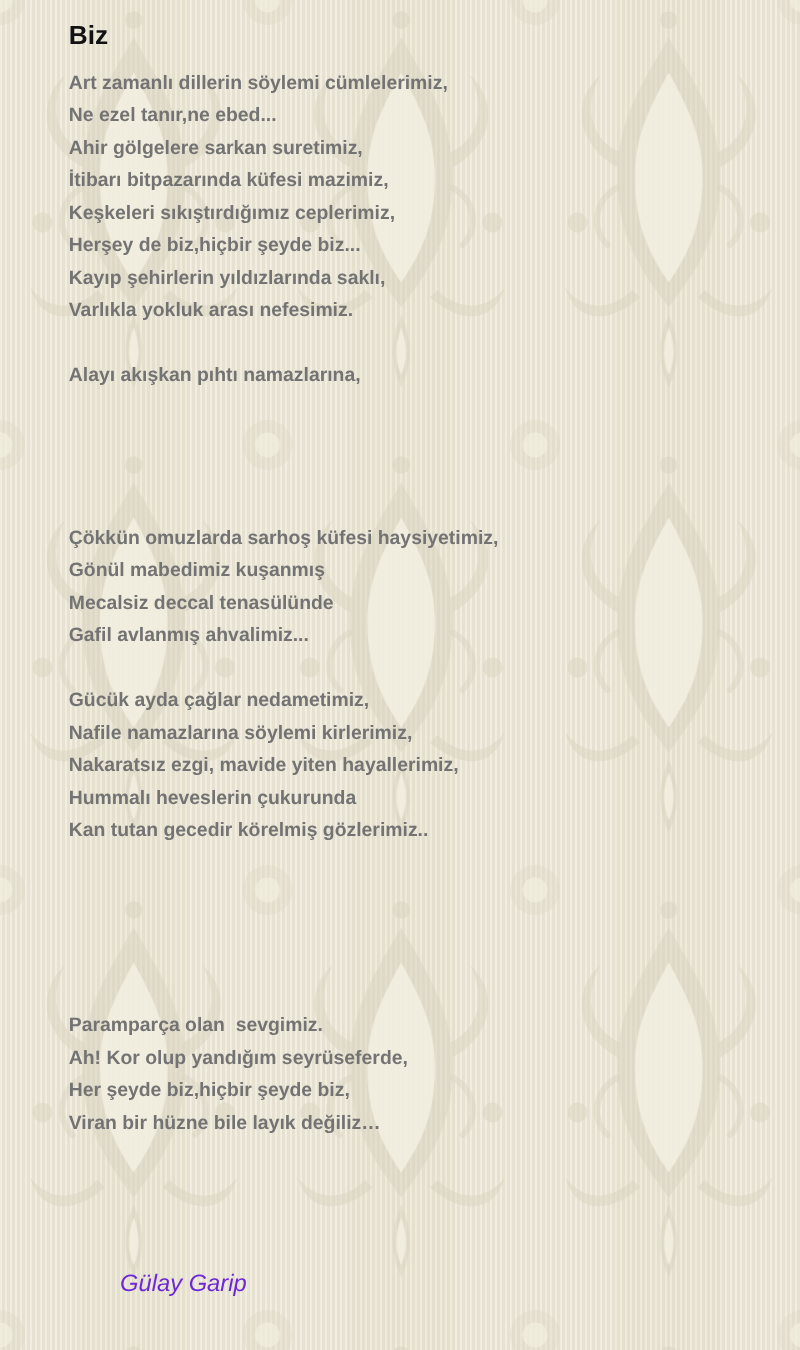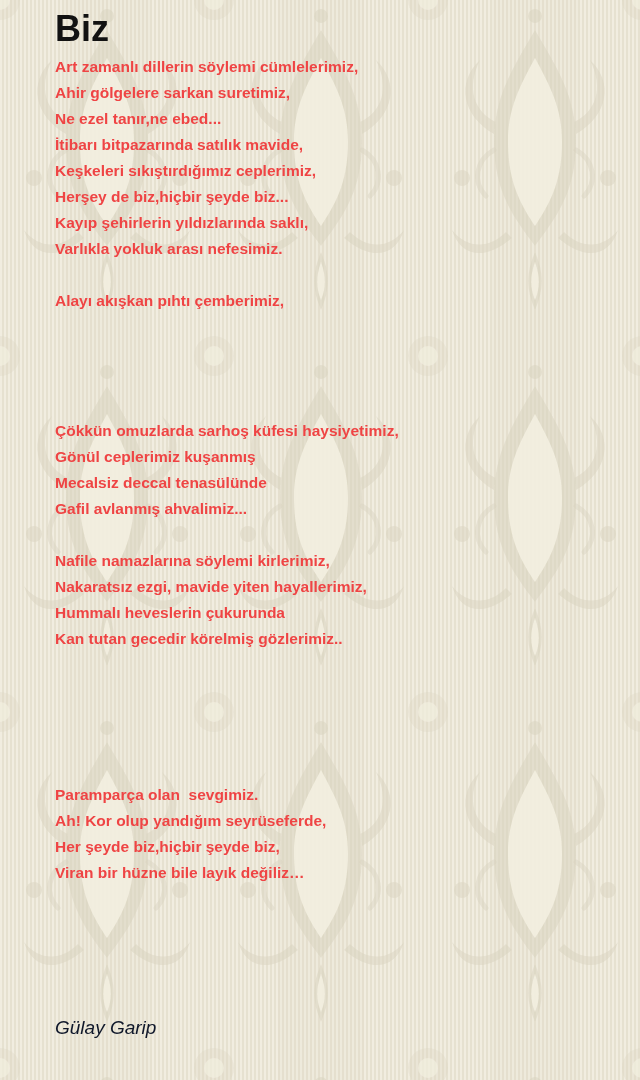--- a/index.html
+++ b/index.html
@@ -22,43 +22,44 @@
     z-index: 0;
     display: block;
   }
   .content {
     position: relative;
     z-index: 1;
     padding: 12px 30px 0 55px;
   }
   .title {
     margin: 0 0 9px 0;
-    font-size: 36px;
+    font-size: 21px;
     line-height: 33px;
     font-weight: bold;
     color: #121212;
   }
   .poem-line {
     height: 26px;
     line-height: 26px;
     font-size: 15.5px;
     font-weight: bold;
-    color: #ef4444;
+    color: #737373;
     white-space: pre;
   }
   .author {
     position: absolute;
     z-index: 1;
     left: 55px;
     top: 1017px;
     font-size: 19px;
     font-style: italic;
     font-weight: normal;
-    color: #0f172a;
+    color: #6d28d9;
     white-space: pre;
+    padding-left: 41px;
   }
 </style>
 </head>
 <body>
 
 <svg class="wallpaper" width="640" height="1080" viewBox="0 0 640 1080" xmlns="http://www.w3.org/2000/svg" aria-hidden="true">
   <defs>
     <pattern id="damask" width="214" height="356" patternUnits="userSpaceOnUse">
 
       <rect x="64" y="0" width="86" height="356" fill="#dcd6c4" opacity="0.15"></rect>
@@ -99,38 +100,39 @@
       </g>
     </pattern>
   </defs>
   <rect width="640" height="1080" fill="url(#damask)"></rect>
 </svg>
 
 <div class="content">
   <h1 class="title">Biz</h1>
   <div class="poem">
       <div class="poem-line">Art zamanlı dillerin söylemi cümlelerimiz,</div>
+      <div class="poem-line">Ne ezel tanır,ne ebed...</div>
       <div class="poem-line">Ahir gölgelere sarkan suretimiz,</div>
-      <div class="poem-line">Ne ezel tanır,ne ebed...</div>
-      <div class="poem-line">İtibarı bitpazarında satılık mavide,</div>
+      <div class="poem-line">İtibarı bitpazarında küfesi mazimiz,</div>
       <div class="poem-line">Keşkeleri sıkıştırdığımız ceplerimiz,</div>
       <div class="poem-line">Herşey de biz,hiçbir şeyde biz...</div>
       <div class="poem-line">Kayıp şehirlerin yıldızlarında saklı,</div>
       <div class="poem-line">Varlıkla yokluk arası nefesimiz.</div>
       <div class="poem-line"></div>
-      <div class="poem-line">Alayı akışkan pıhtı çemberimiz,</div>
+      <div class="poem-line">Alayı akışkan pıhtı namazlarına,</div>
       <div class="poem-line"></div>
       <div class="poem-line"></div>
       <div class="poem-line"></div>
       <div class="poem-line"></div>
       <div class="poem-line">Çökkün omuzlarda sarhoş küfesi haysiyetimiz,</div>
-      <div class="poem-line">Gönül ceplerimiz kuşanmış</div>
+      <div class="poem-line">Gönül mabedimiz kuşanmış</div>
       <div class="poem-line">Mecalsiz deccal tenasülünde</div>
       <div class="poem-line">Gafil avlanmış ahvalimiz...</div>
       <div class="poem-line"></div>
+      <div class="poem-line">Gücük ayda çağlar nedametimiz,</div>
       <div class="poem-line">Nafile namazlarına söylemi kirlerimiz,</div>
       <div class="poem-line">Nakaratsız ezgi, mavide yiten hayallerimiz,</div>
       <div class="poem-line">Hummalı heveslerin çukurunda</div>
       <div class="poem-line">Kan tutan gecedir körelmiş gözlerimiz..</div>
       <div class="poem-line"></div>
       <div class="poem-line"></div>
       <div class="poem-line"></div>
       <div class="poem-line"></div>
       <div class="poem-line"></div>
       <div class="poem-line">Paramparça olan  sevgimiz.</div>

